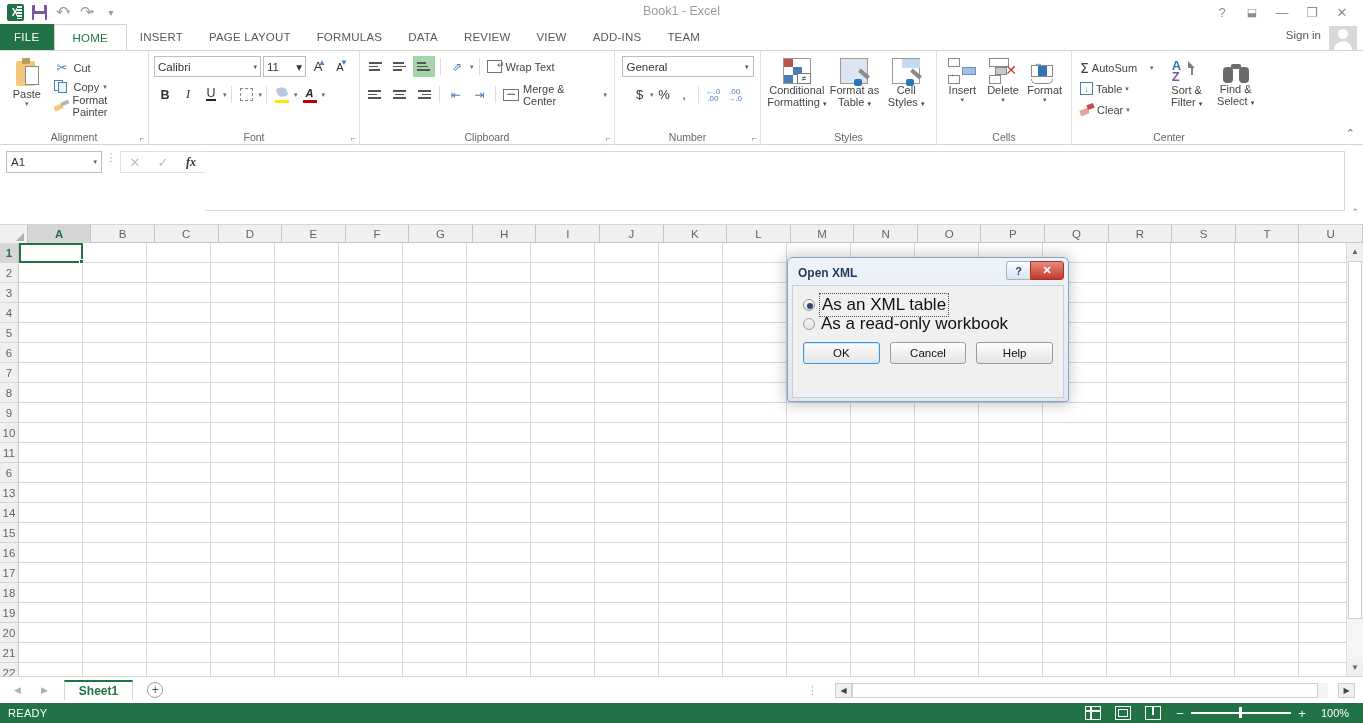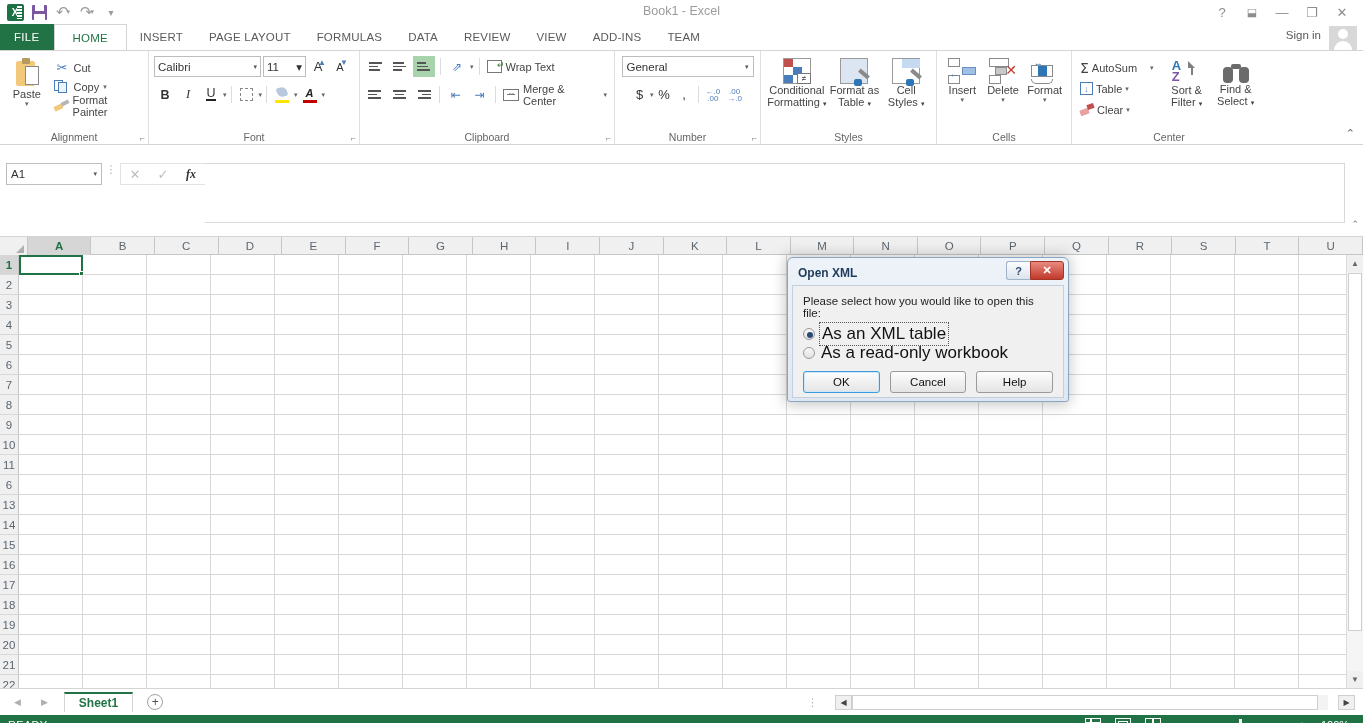--- a/index.html
+++ b/index.html
@@ -148,21 +148,21 @@
   .az-ico .funnel::after{content:"";position:absolute;left:-4px;top:-1px;width:2px;height:8px;background:#7f7f7f;}
   .bino{width:26px;height:22px;position:relative;}
   .bino i{position:absolute;bottom:0;width:10px;height:16px;background:#6b6b6b;border-radius:4px;}
   .bino i:nth-child(1){left:0;}
   .bino i:nth-child(2){right:0;}
   .bino i:nth-child(3){left:8px;top:3px;width:10px;height:5px;background:#6b6b6b;border-radius:2px;}
   .ribbon-collapse{position:absolute;right:8px;bottom:4px;font-size:11px;color:#666;cursor:pointer;}
 
   
   .fbar { height:80px; display:flex; align-items:flex-start; background:#fff; padding-top:6px;
-          border-bottom:1px solid #d4d4d4; position:relative;margin-top:12px;}
+          border-bottom:1px solid #d4d4d4; position:relative;}
   .namebox{margin-left:6px;width:96px;height:22px;border:1px solid #bdbdbd;background:#fff;
            display:flex;align-items:center;padding:0 4px;font-size:11.5px;color:#333;cursor:text;}
   .namebox .val{flex:1;}
   .namebox .ca{font-size:7px;color:#555;}
   .fb-dots{width:18px;text-align:center;color:#aaa;font-size:11px;letter-spacing:0;cursor:pointer;}
   .fb-btns{display:flex;align-items:center;height:22px;border:1px solid #e2e2e2;border-right:none;}
   .fb-btn{width:28px;height:20px;display:flex;align-items:center;justify-content:center;
           font-size:13px;color:#bdbdbd;cursor:pointer;}
   .fb-fx{width:28px;height:20px;display:flex;align-items:center;justify-content:center;
          font-style:italic;font-weight:bold;font-size:12px;color:#333;cursor:pointer;
@@ -1265,21 +1265,20 @@
 <div class="dlg-shadow"></div>
 <div class="dialog">
   <div class="dlg-title">
     <span class="t">Open XML</span>
     <span class="dlg-btns">
       <span class="dlg-help">?</span>
       <span class="dlg-close">✕</span>
     </span>
   </div>
   <div class="dlg-body">
-    <div class="dlg-prompt">Please select how you would like to open this file:</div>
 
     <div class="radio-row">
       <span class="radio on"></span>
       <span class="radio-lbl focusbox">As an XML table</span>
     </div>
     <div class="radio-row">
       <span class="radio"></span>
       <span class="radio-lbl">As a read-only workbook</span>
     </div>
 

